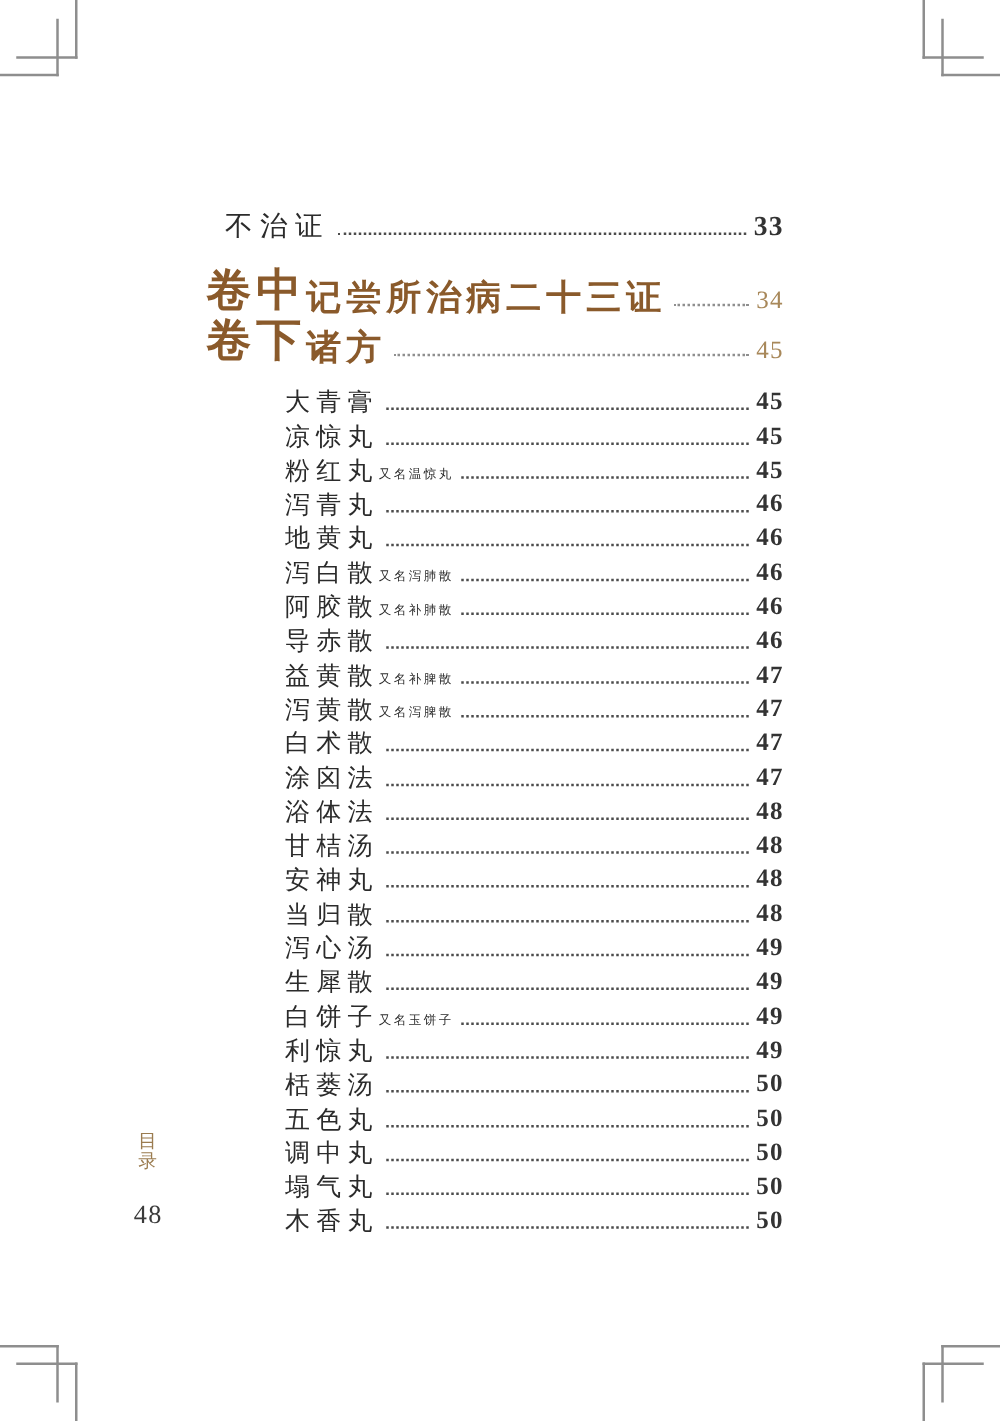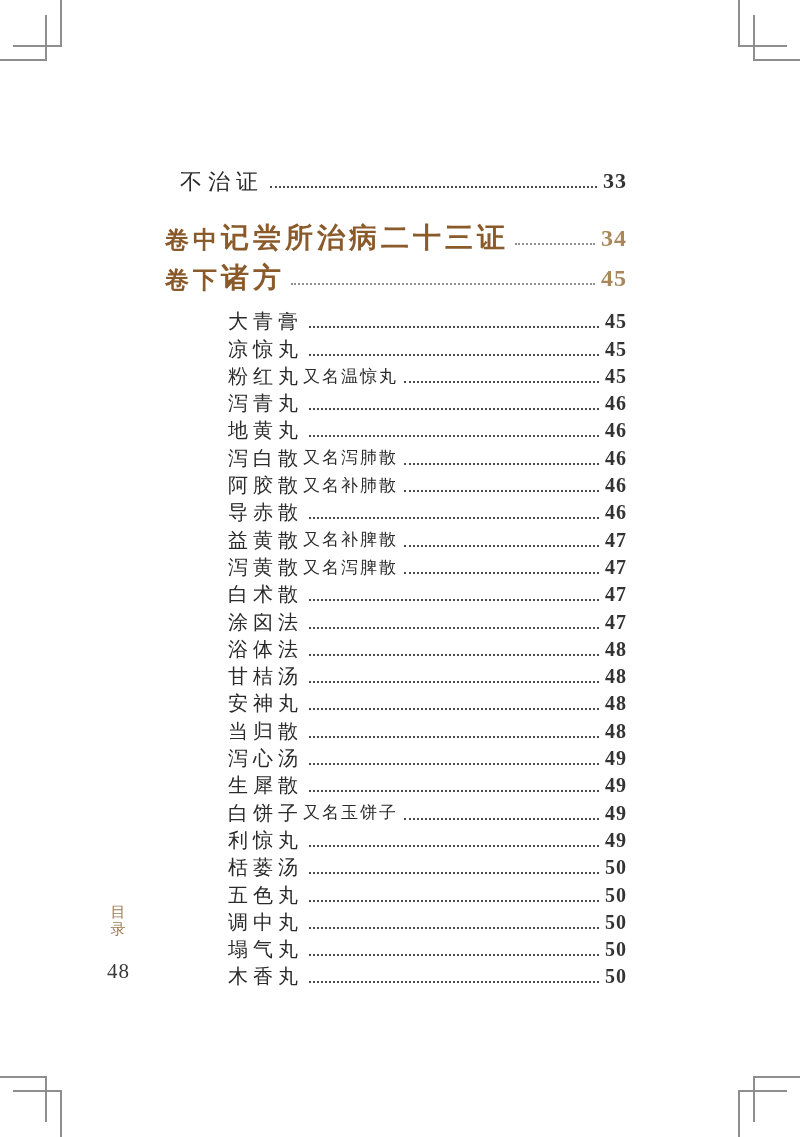--- a/index.html
+++ b/index.html
@@ -54,33 +54,33 @@
   
   .pre-row{position:absolute;left:15px;right:0;top:0;height:28px;}
   .pre-row .t{font-size:22px;line-height:1.1;letter-spacing:6px;color:var(--entry-text);}
   .pre-row .num{font-size:22px;}
 
   
   .section-row{position:absolute;left:0;right:0;height:36px;font-weight:bold;}
   .section-row.sec0{top:50px;}
   .section-row.sec1{top:90px;text-align:center;}
   .section-row .sec-label{
-    font-size:24px;line-height:1.05;letter-spacing:4px;color:var(--section-text);
+    font-size:36px;line-height:1.05;letter-spacing:4px;color:var(--section-text);
   }
   .section-row .sec-title{
     font-size:28px;line-height:1.05;letter-spacing:4px;color:var(--section-text);margin-top:24px;
   }
   .section-row .leader{border-bottom-color:var(--section-leader-dots);margin-bottom:7px;}
-  .section-row .num{font-size:24px;color:var(--section-number);font-weight:bold;}
+  .section-row .num{font-size:20px;color:var(--section-number);font-weight:normal;}
 
   
   .entries{position:absolute;left:63px;right:0;top:140px;}
   .entry-row{height:27.3px;align-items:flex-end;}
   .entry-row .t{font-size:20px;line-height:1.1;letter-spacing:5px;color:var(--entry-text);padding-bottom:1px;}
-  .entry-row .alt{font-size:17px;line-height:1.2;letter-spacing:2px;color:var(--entry-text);padding-bottom:2px;}
+  .entry-row .alt{font-size:10px;line-height:1.2;letter-spacing:2px;color:var(--entry-text);padding-bottom:2px;}
   .entry-row .num{font-size:20px;}
   .entry-row .leader{margin-bottom:5px;}
 
   
   .footer-label{
     position:absolute;left:108px;top:894px;
     writing-mode:vertical-rl;text-orientation:upright;
     font-size:15px;letter-spacing:16px;color:var(--footer-label);
   }
   .footer-page{

